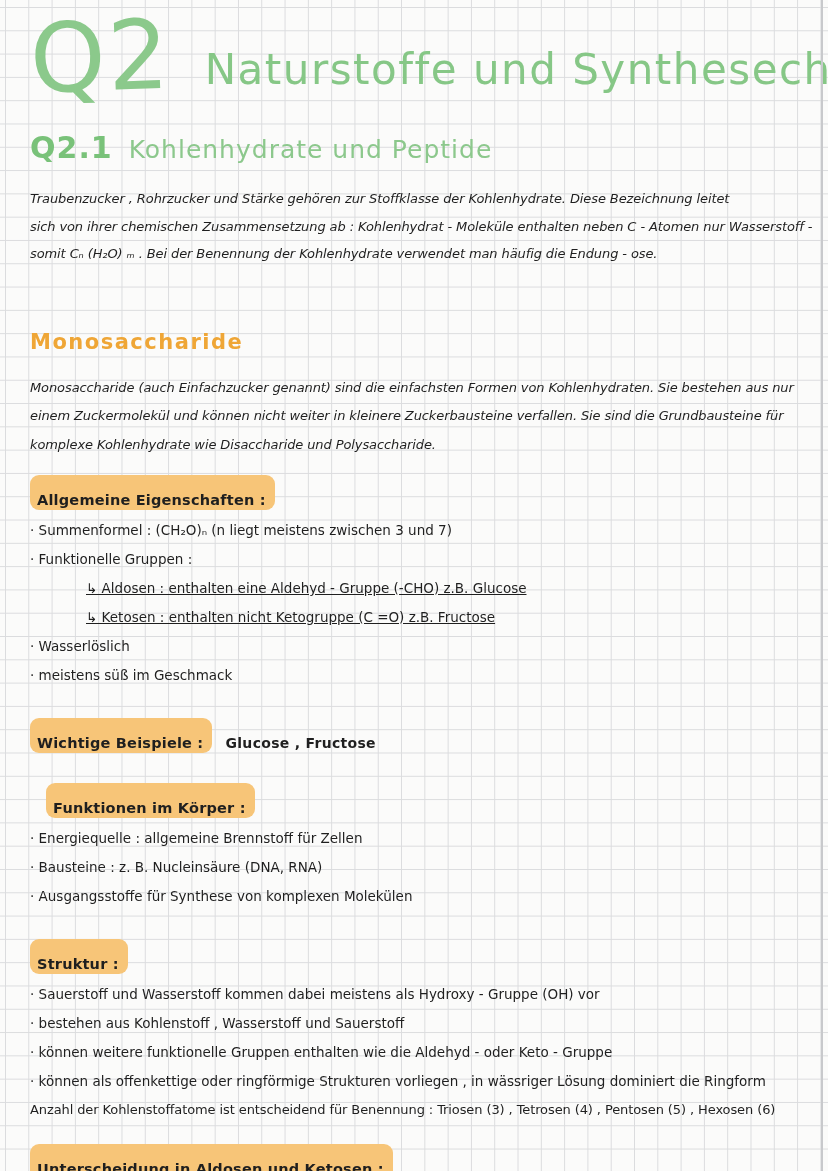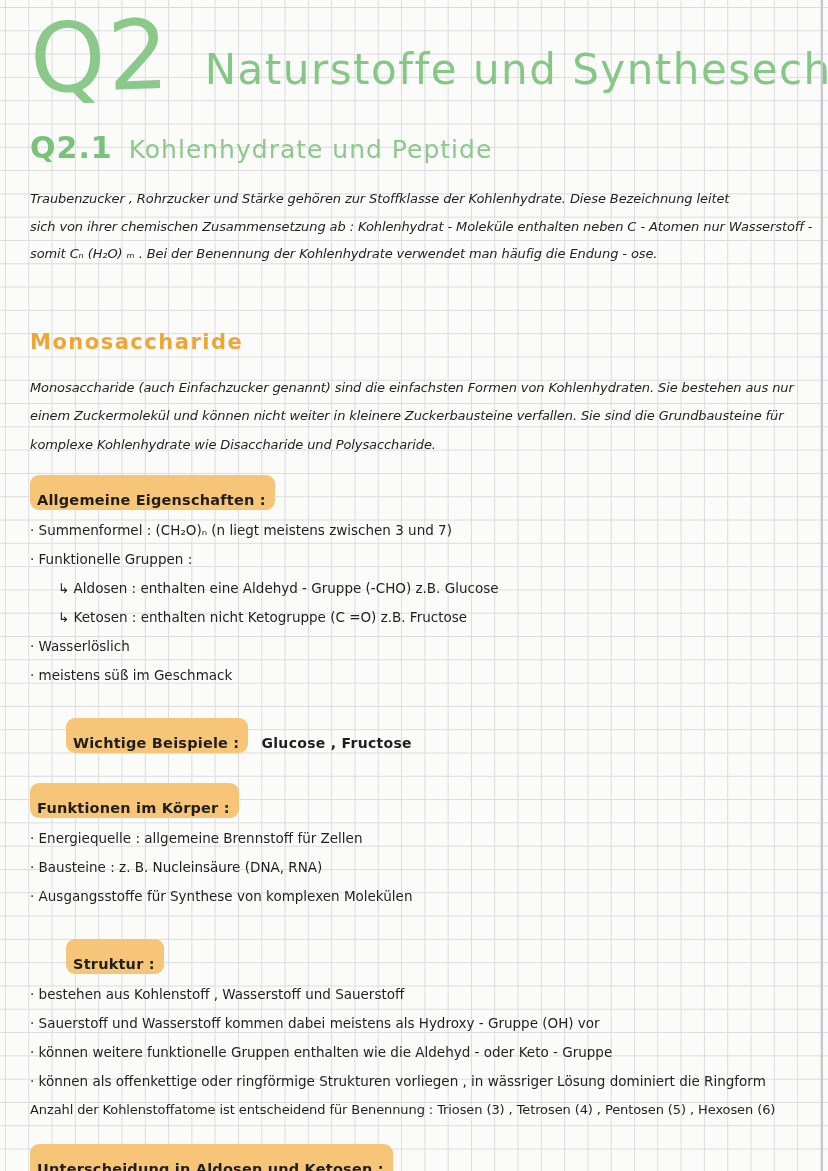--- a/index.html
+++ b/index.html
@@ -48,25 +48,25 @@
   }
   .para2 .t-line{line-height:28.5px;}
 
   .hl{
     display:inline-block;background:#f7c578;border-radius:9px;
     padding:17px 9px 2px 7px;font-size:14.5px;font-weight:bold;letter-spacing:0.2px;
   }
   .hl-row{margin-top:0;}
   .list{margin-top:6px;}
   .li{font-size:13.5px;line-height:29px;white-space:nowrap;}
-  .li.indent{padding-left:28px;}
+  .li.indent{padding-left:56px;text-decoration:underline;}
   .inline-after-hl{font-size:14px;font-weight:bold;margin-left:8px;letter-spacing:0.3px;}
 
   .gap16{margin-top:16px;} .gap20{margin-top:20px;} .gap24{}
-  .gap28{margin-top:28px;margin-left:36px;} .gap30{margin-top:30px;}
+  .gap28{margin-top:28px;} .gap30{margin-top:30px;margin-left:16px;}
 
   
   .diagrams{display:flex;margin-top:18px;align-items:flex-start;}
   .structure{
     display:flex;flex-direction:column;align-items:center;
     width:140px;flex:none;font-weight:bold;
   }
   .structure.ketose{margin-left:26px;width:120px;margin-top:2px;}
   .srow{font-size:13.5px;letter-spacing:0.5px;white-space:nowrap;position:relative;z-index:1;}
   .ald-top{position:relative;width:76px;height:52px;margin-left:-4px;}
@@ -135,22 +135,22 @@
     <div class="list">
       <div class="li">· Energiequelle : allgemeine Brennstoff für Zellen</div>
       <div class="li">· Bausteine : z. B.  Nucleinsäure  (DNA, RNA)</div>
       <div class="li">· Ausgangsstoffe  für Synthese  von komplexen  Molekülen</div>
     </div>
 
     <div class="hl-row gap28">
       <span class="hl">Struktur :</span>
     </div>
     <div class="list">
+      <div class="li">· Sauerstoff  und  Wasserstoff  kommen dabei meistens als  Hydroxy - Gruppe  (OH)  vor</div>
       <div class="li">· bestehen aus  Kohlenstoff , Wasserstoff  und  Sauerstoff</div>
-      <div class="li">· Sauerstoff  und  Wasserstoff  kommen dabei meistens als  Hydroxy - Gruppe  (OH)  vor</div>
       <div class="li">· können  weitere  funktionelle  Gruppen  enthalten  wie die  Aldehyd -  oder  Keto - Gruppe</div>
       <div class="li">· können als offenkettige  oder  ringförmige  Strukturen  vorliegen , in wässriger  Lösung  dominiert  die  Ringform</div>
     </div>
 
     <div class="t-line gap24">Anzahl der  Kohlenstoffatome  ist entscheidend  für  Benennung : Triosen (3) , Tetrosen (4) , Pentosen (5) , Hexosen (6)</div>
 
     <div class="hl-row gap20">
       <span class="hl">Unterscheidung in Aldosen und  Ketosen :</span>
     </div>
 

